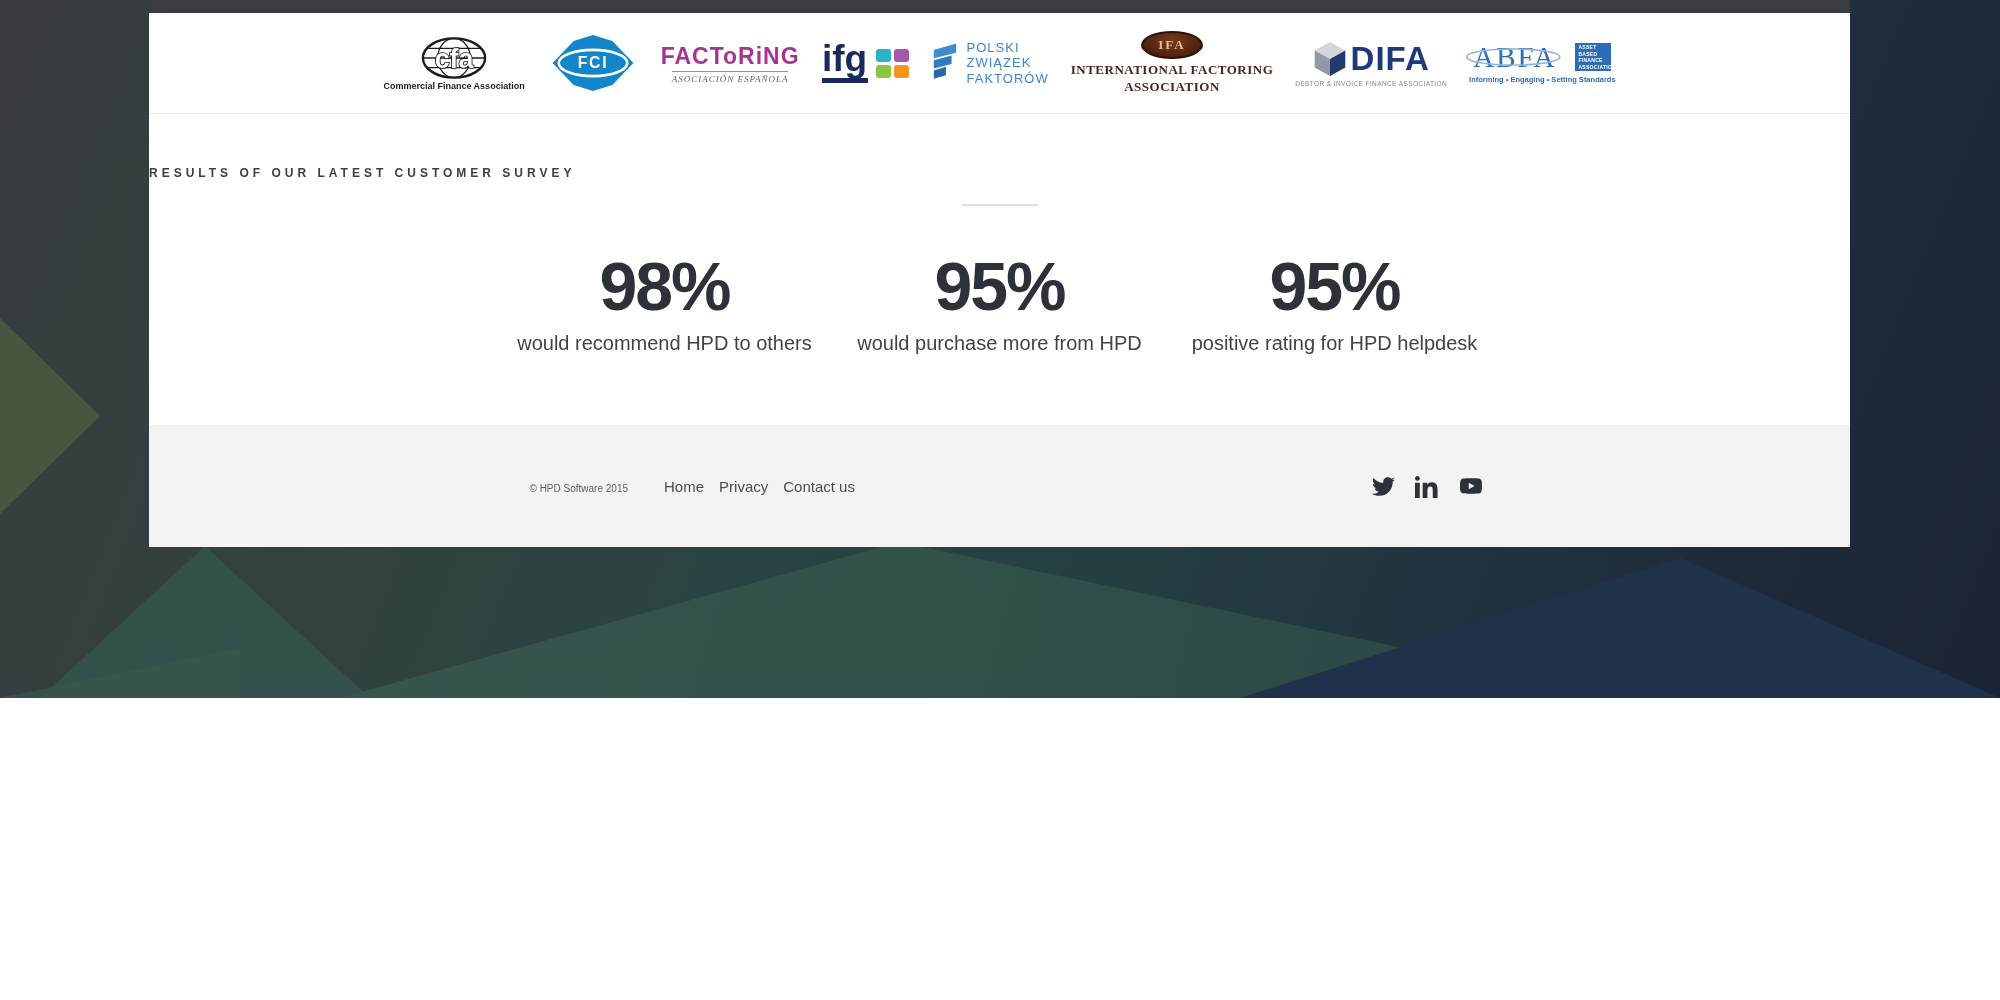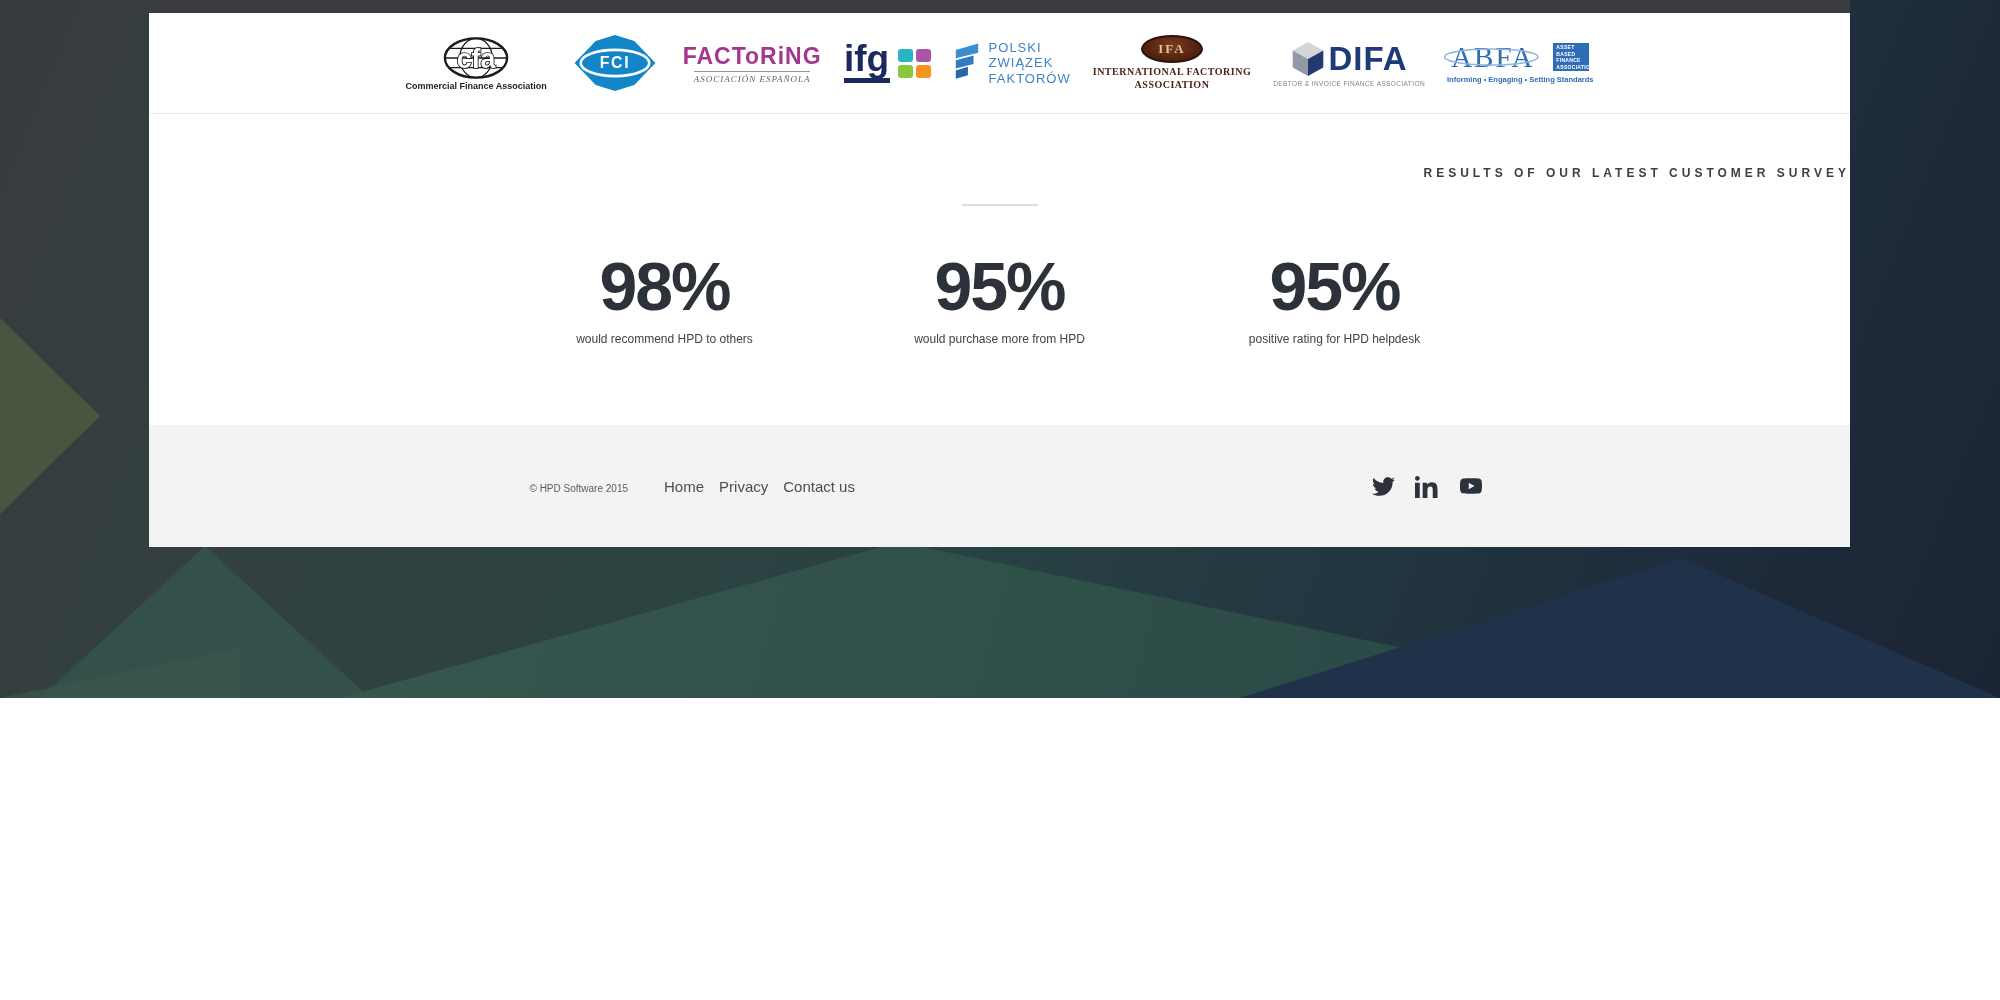--- a/index.html
+++ b/index.html
@@ -73,21 +73,21 @@
 
   
   .ifa-oval {
     width:62px; height:28px; border-radius:50%;
     background:radial-gradient(ellipse at 50% 35%, #7a3a1d 0%, #4c1f0e 75%);
     border:2px solid #2e1207;
     display:flex; align-items:center; justify-content:center;
   }
   .ifa-oval span { font-family:"Liberation Serif", serif; font-weight:bold; font-size:13px;
                    color:#e3c193; letter-spacing:2px; }
-  .ifa-caption { font-family:"Liberation Serif", serif; font-weight:bold; font-size:10px;
+  .ifa-caption { font-family:"Liberation Serif", serif; font-weight:bold; font-size:13px;
                  color:#4a2417; letter-spacing:.5px; text-align:center; line-height:1.25;
                  margin-top:3px; white-space:nowrap; }
 
   
   .difa-main { display:flex; align-items:center; gap:4px; }
   .difa-text { font-size:33px; font-weight:bold; color:#1f3a7a; letter-spacing:1px; line-height:.9; }
   .difa-caption { font-size:6.5px; color:#7c8794; letter-spacing:.4px; margin-top:2px; white-space:nowrap; }
 
   
   .abfa-main { display:flex; align-items:center; gap:19px; }
@@ -96,28 +96,28 @@
                letter-spacing:2px; line-height:1; }
   .abfa-swoosh { position:absolute; left:-8px; top:3px; width:116%; height:22px; pointer-events:none; }
   .abfa-side { width:36px; height:28px; background:#2e6db6; display:flex; flex-direction:column;
                justify-content:center; padding-left:3px; }
   .abfa-side span { font-size:5px; color:#fff; line-height:1.3; font-weight:bold; letter-spacing:.3px; }
   .abfa-tagline { font-size:7.5px; font-weight:bold; color:#2e6db6; margin-top:3px; white-space:nowrap; }
 
   
   .survey { height:311px; background:#fff; padding-top:50px; }
   .survey-heading {
-    text-align:right; font-size:12px; font-weight:bold; letter-spacing:4px;
+    text-align:left; font-size:12px; font-weight:bold; letter-spacing:4px;
     color:#3a4047; line-height:18px;
   }
   .survey-divider { width:76px; height:2px; background:#dcdcdc; margin:22px auto 0; }
   .stats-row { display:flex; justify-content:center; margin-top:46px; }
   .stat { width:335px; text-align:center; }
   .stat-value { font-size:68px; font-weight:bold; color:#2d323a; letter-spacing:-2px; line-height:1; }
-  .stat-caption { font-size:12px; color:#3f444b; margin-top:12px; }
+  .stat-caption { font-size:20px; color:#3f444b; margin-top:12px; }
 
   
   .footer { height:122px; background:#f3f3f4; }
   .footer-inner {
     width:972px; height:100%; margin:0 auto;
     display:flex; align-items:center; justify-content:space-between;
   }
   .footer-left { display:flex; align-items:baseline; }
   .copyright { font-size:10px; color:#595d63;margin-left:16px; }
   .footer-nav { display:flex; gap:15px; margin-left:36px; }

